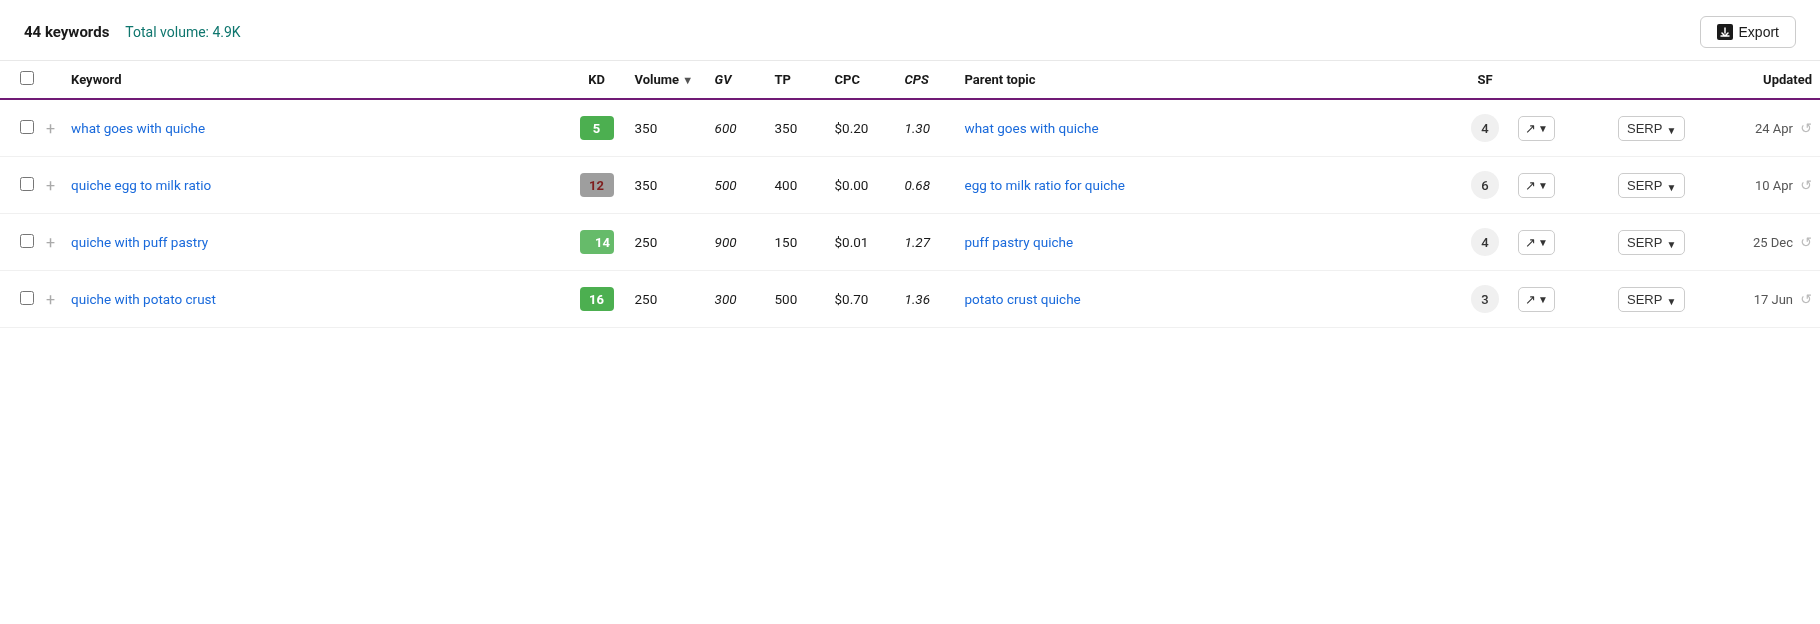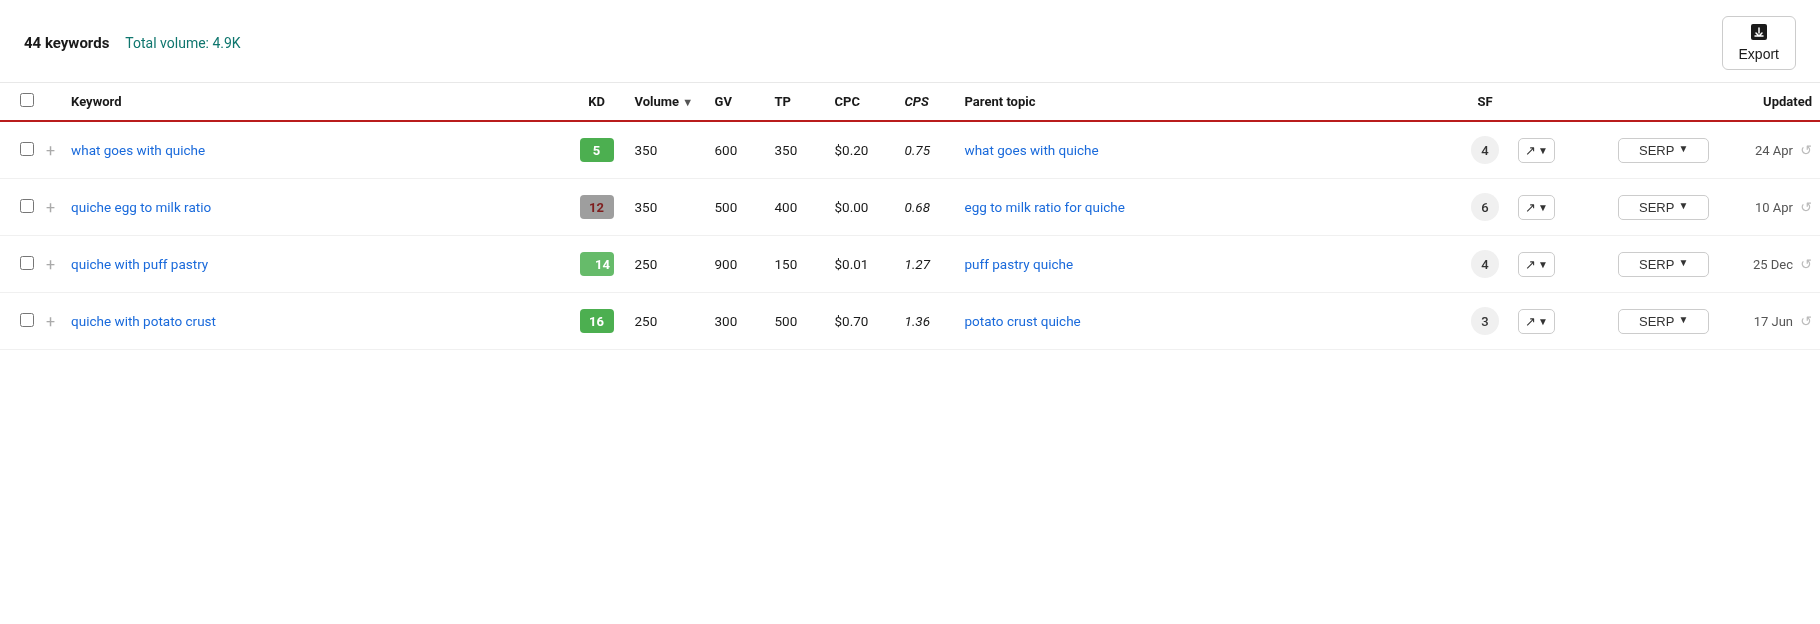--- a/index.html
+++ b/index.html
@@ -41,21 +41,20 @@
       align-items: center;
       gap: 6px;
       border: 1px solid #ccc;
       border-radius: 6px;
       padding: 7px 16px;
       background: #fff;
       cursor: pointer;
       font-size: 14px;
       font-weight: 500;
       color: #1a1a1a;
-      flex-direction: column;
     }
     .export-icon {
       width: 16px;
       height: 16px;
       background: #1a1a1a;
       border-radius: 2px;
       display: inline-flex;
       align-items: center;
       justify-content: center;
     }
@@ -64,21 +63,21 @@
     
     .table-container {
       width: 100%;
       overflow-x: auto;
     }
     table {
       width: 100%;
       border-collapse: collapse;
     }
     thead tr {
-      border-bottom: 2px solid #b91c1c;
+      border-bottom: 2px solid #701a75;
     }
     thead th {
       padding: 10px 8px;
       text-align: left;
       font-weight: 700;
       font-size: 13px;
       color: #1a1a1a;
       white-space: nowrap;
       user-select: none;
     }
@@ -147,25 +146,25 @@
     }
 
     .parent-link {
       color: #1a6adb;
       text-decoration: none;
       font-size: 13.5px;
     }
 
     .dropdown-btn {
       display: inline-flex;
-      align-items: flex-start;
+      align-items: flex-end;
       gap: 4px;
       border: 1px solid #ccc;
       border-radius: 5px;
-      padding: 4px 20px;
+      padding: 4px 8px;
       background: #fff;
       cursor: pointer;
       font-size: 13px;
       color: #333;
       white-space: nowrap;
     }
 
     .trend-btn {
       display: inline-flex;
       align-items: center;
@@ -187,21 +186,21 @@
     .refresh-icon {
       color: #bbb;
       cursor: pointer;
       font-size: 14px;
       margin-left: 4px;
     }
 
     .col-keyword { min-width: 200px; max-width: 230px; }
     .col-kd { width: 60px; text-align: center; }
     .col-volume { width: 80px; }
-    .col-gv { width: 60px; }
+    .col-gv { width: 60px; font-style: italic; }
     .col-tp { width: 60px; }
     .col-cpc { width: 70px; }
     .col-cps { width: 60px; font-style: italic; }
     .col-parent { min-width: 200px; }
     .col-sf { width: 50px; text-align: center; }
     .col-trend { width: 100px; }
     .col-serp { width: 110px; }
     .col-updated { width: 100px; text-align: right; }
 
     .sort-arrow {
@@ -288,21 +287,21 @@
     <td class="col-keyword">
       <a href="#" class="keyword-link">what goes with quiche</a>
     </td>
     <td class="col-kd center">
       <span class="kd-badge kd-5">5</span>
     </td>
     <td class="col-volume">350</td>
     <td class="col-gv">600</td>
     <td class="col-tp">350</td>
     <td class="col-cpc">$0.20</td>
-    <td class="col-cps">0.75</td>
+    <td class="col-cps">1.30</td>
     <td class="col-parent">
       <a href="#" class="parent-link">what goes with quiche</a>
     </td>
     <td class="col-sf center">
       <span class="sf-badge">4</span>
     </td>
     <td class="col-trend">
       <button class="trend-btn">
         <span>↗</span>
         <span style="font-size:10px;">▼</span>

